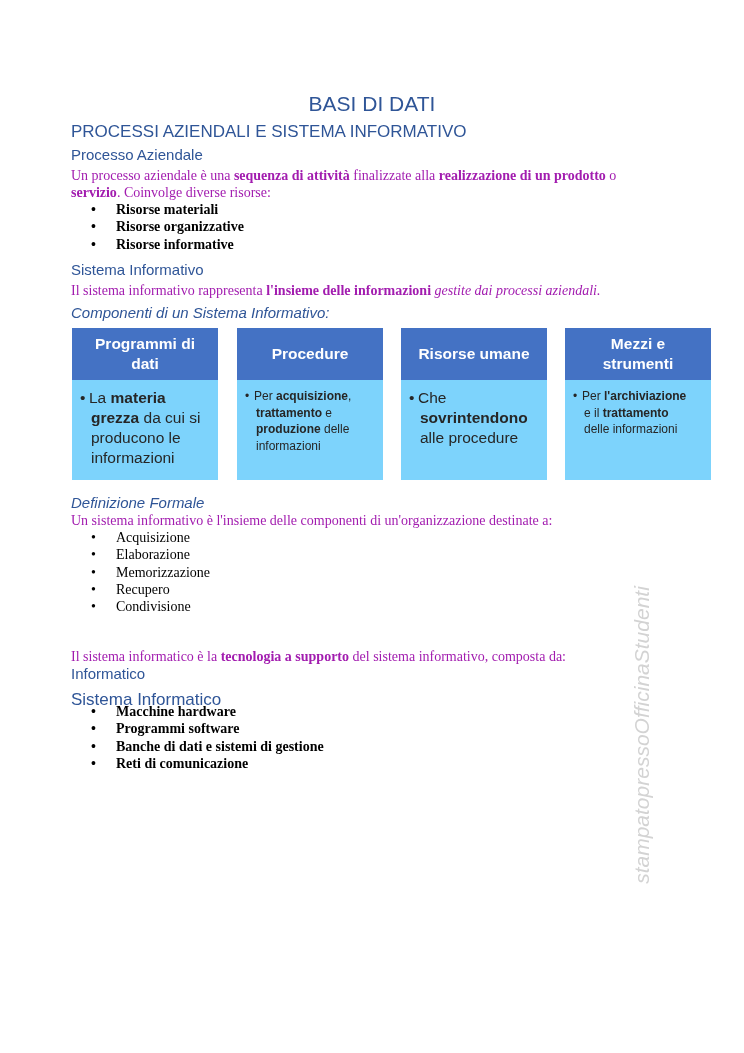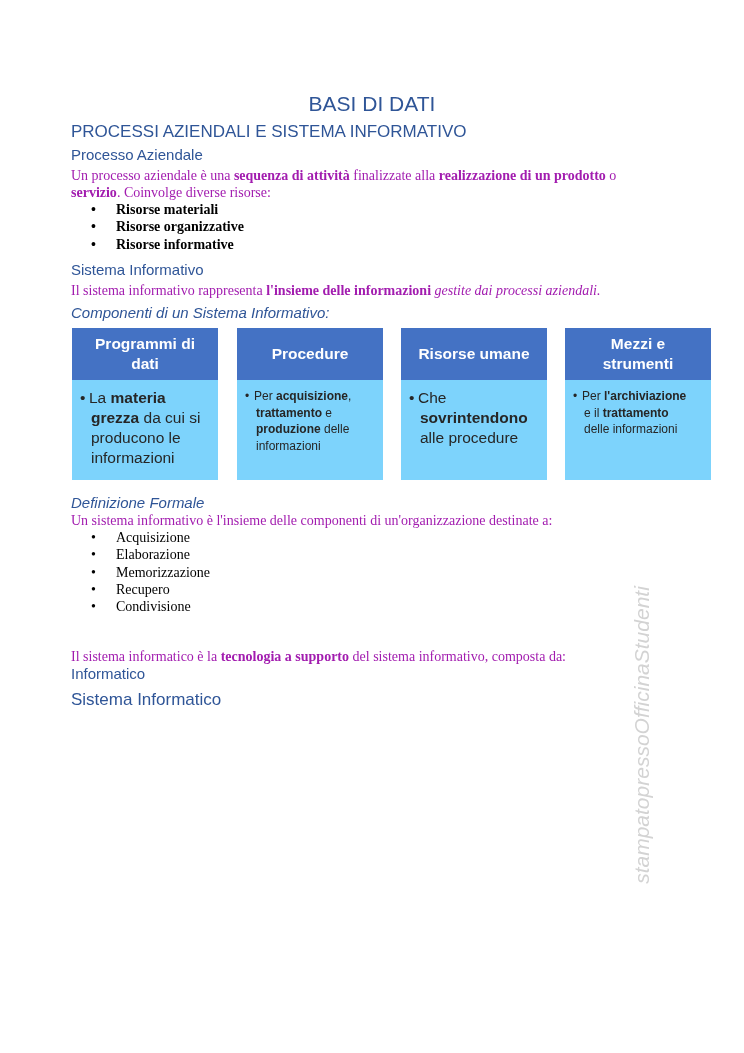--- a/index.html
+++ b/index.html
@@ -124,15 +124,21 @@
   </ul>
 
   <div class="abs sans h1" style="left:71px; top:642px;margin-top:48px;">Sistema Informatico</div>
 
   <div class="abs sans h2" style="left:71px; top:665px;">Informatico</div>
 
   <div class="abs serif body" style="left:71px; top:648px;">
     <span>Il sistema informatico è la </span><b>tecnologia a supporto</b><span> del sistema informativo, composta da:</span>
   </div>
 
+  <ul class="bl bold abs serif" style="left:72px; top:703px;">
+    <li>Macchine hardware</li>
+    <li>Programmi software</li>
+    <li>Banche di dati e sistemi di gestione</li>
+    <li>Reti di comunicazione</li>
+  </ul>
 
   <div class="watermark sans">stampatopressoOfficinaStudenti</div>
 </div>
 
 </body></html>

